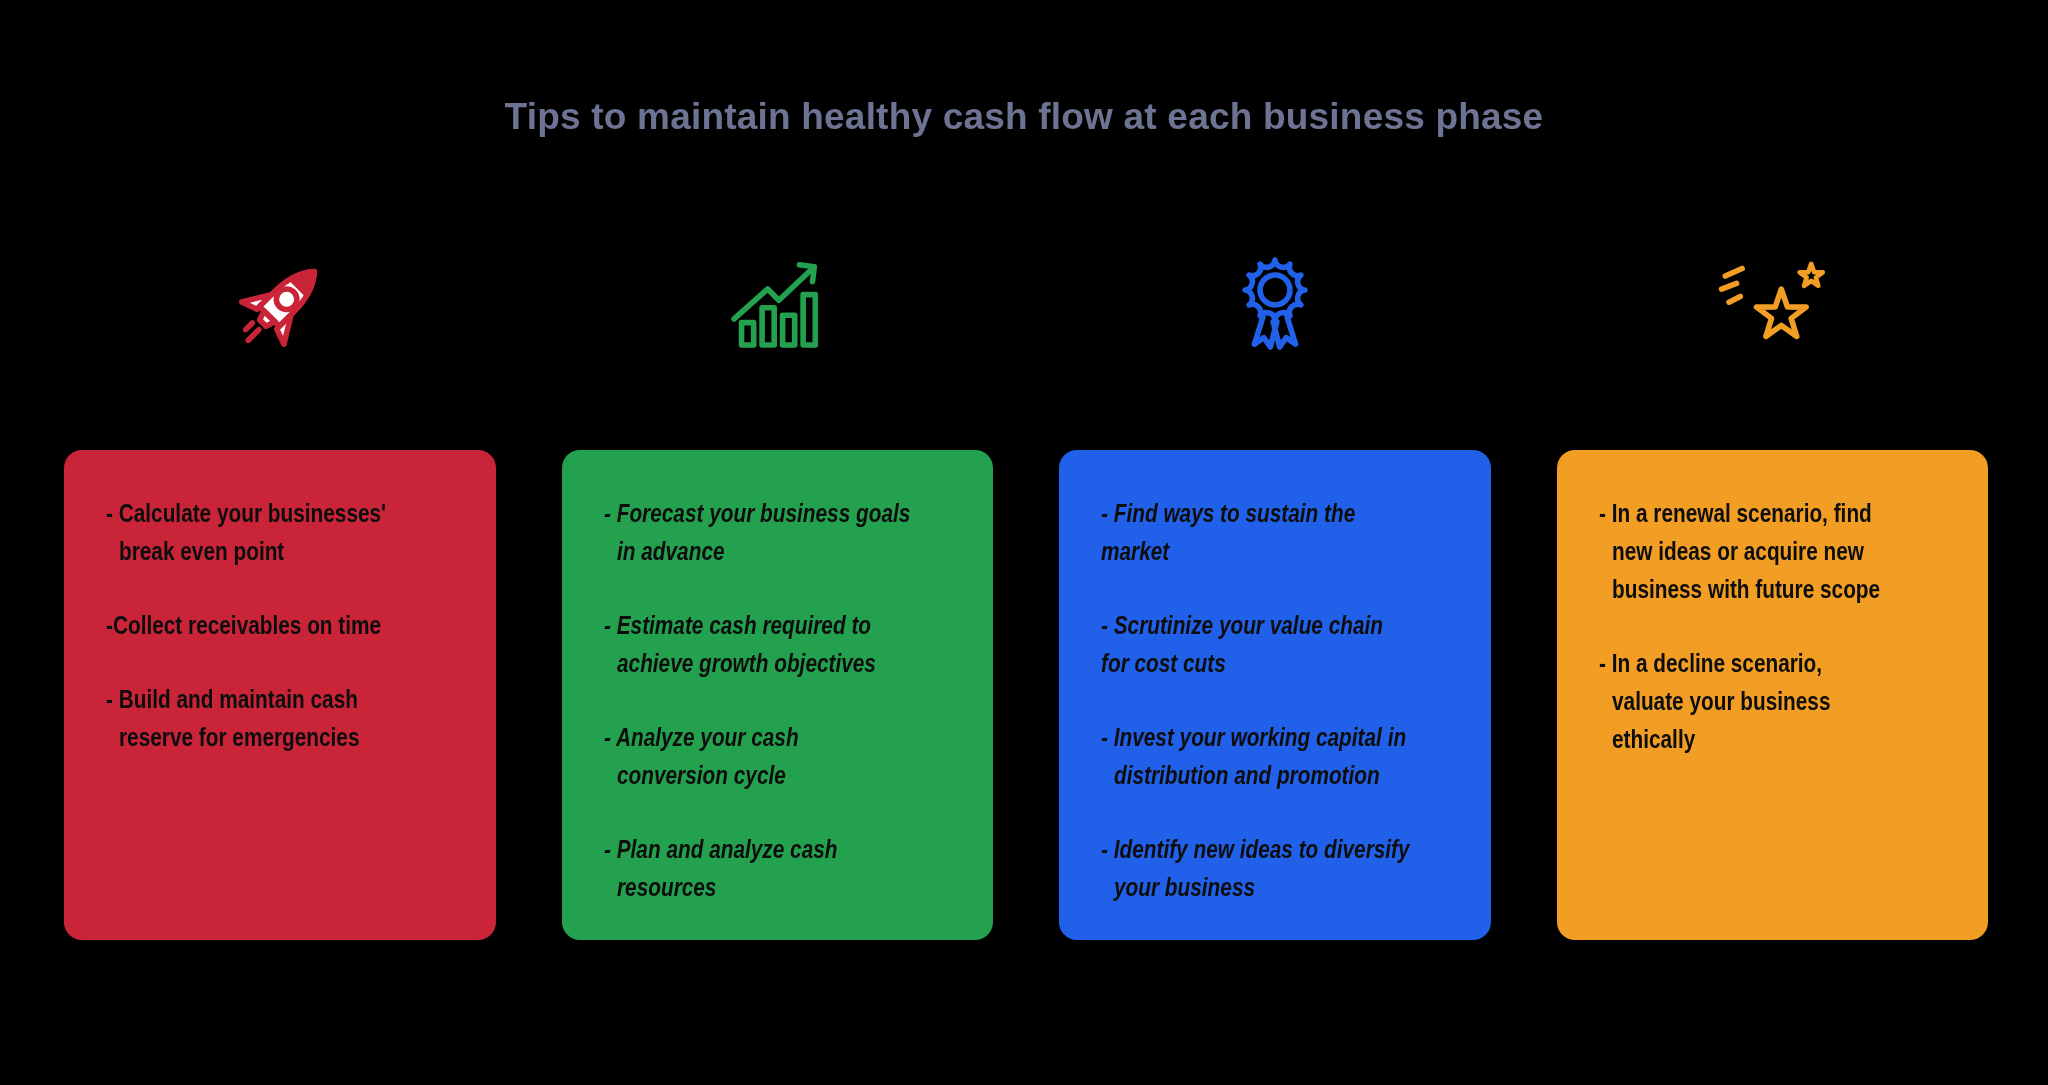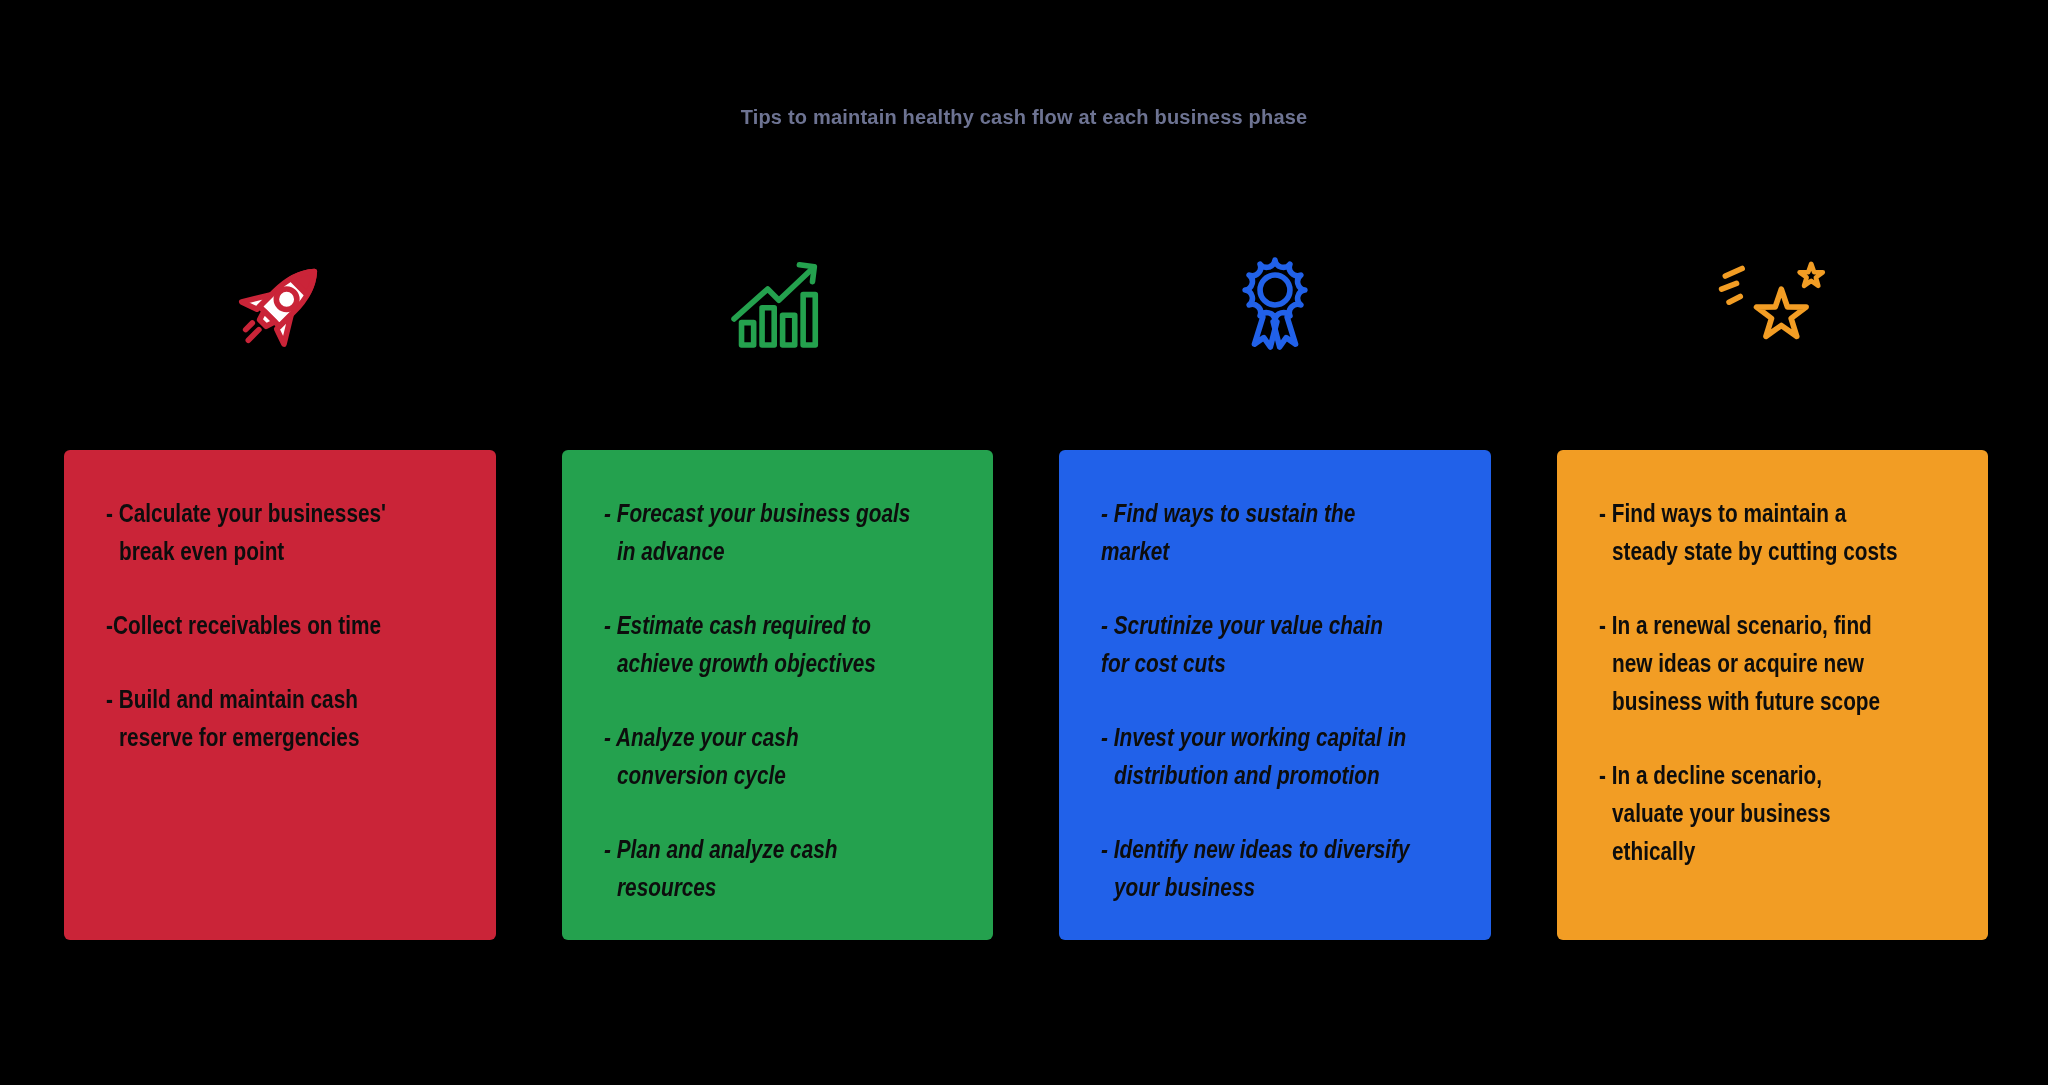--- a/index.html
+++ b/index.html
@@ -3,35 +3,35 @@
 <meta charset="utf-8">
 <style>
   html,body{margin:0;padding:0;}
   body{
     width:2048px;height:1085px;position:relative;overflow:hidden;
     background:#000;
     font-family:"Liberation Sans", sans-serif;
   }
   .title{
     position:absolute;top:96px;left:0;width:100%;
-    text-align:center;font-size:20px;font-weight:700;line-height:42px;
+    text-align:center;font-size:37px;font-weight:700;line-height:42px;
     letter-spacing:0.2px;
   }
   .columns{
     position:absolute;top:248px;left:64px;width:1924px;
     display:flex;gap:66px;
   }
   .column{flex:1;display:flex;flex-direction:column;min-width:0;}
   .icon-wrap{
     height:112px;display:flex;align-items:center;justify-content:center;
     margin-bottom:90px;
   }
   .icon-wrap svg{width:112px;height:112px;display:block;}
   .card{
-    height:490px;border-radius:6px;box-sizing:border-box;
+    height:490px;border-radius:18px;box-sizing:border-box;
     padding:44px 4px 0 42px;
     font-size:26px;font-weight:700;line-height:38px;
   }
   .bullet{margin-bottom:36px;}
   .line{
     white-space:pre;
     transform:scaleX(0.8);
     transform-origin:left center;
   }
   .line.cont{margin-left:13px;}
@@ -144,24 +144,20 @@
       <path d="M70,44 L76.5,63.1 L96.6,63.3 L80.5,75.4 L86.5,94.7 L70,83 L53.5,94.7 L59.5,75.4 L43.4,63.3 L63.5,63.1 Z"></path>
       <path d="M102,17 L105.1,25.8 L114.4,26 L107,31.6 L109.6,40.5 L102,35.2 L94.4,40.5 L97.1,31.6 L89.6,26 L98.9,25.8 Z" stroke-width="5"></path>
       <path d="M10,30 L28,22"></path>
       <path d="M6,44 L22,38"></path>
       <path d="M14,58 L26,52"></path>
     </g>
   </svg>
         </div>
     <div class="card" style="background: rgb(242, 157, 36); color: rgb(13, 13, 13);">
           <div class="bullet">
-            <div class="line">- Find ways to maintain a</div>
-            <div class="line cont">steady state by cutting costs</div>
-          </div>
-          <div class="bullet">
             <div class="line">- In a renewal scenario, find</div>
             <div class="line cont">new ideas or acquire new</div>
             <div class="line cont">business with future scope</div>
           </div>
           <div class="bullet">
             <div class="line">- In a decline scenario,</div>
             <div class="line cont">valuate your business</div>
             <div class="line cont">ethically</div>
           </div>
         </div>

